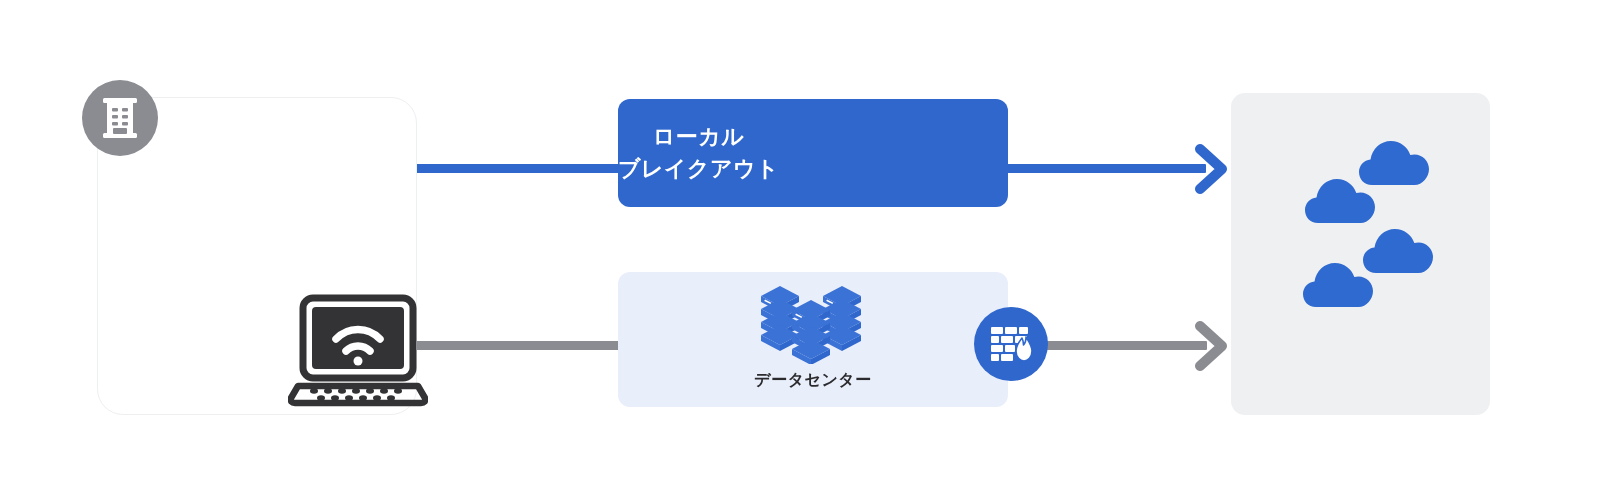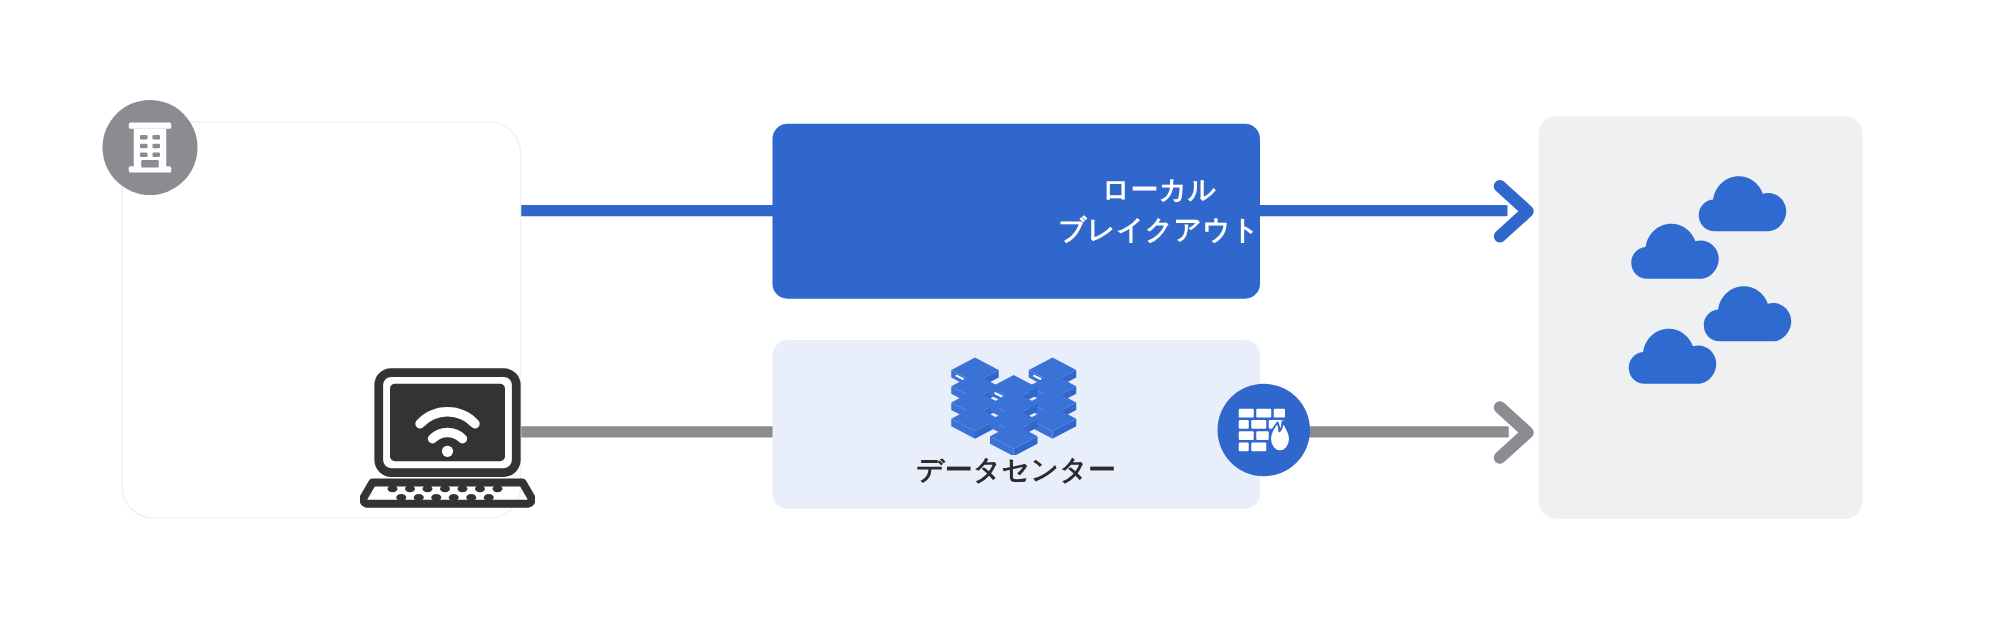--- a/index.html
+++ b/index.html
@@ -48,26 +48,26 @@
     top: 196px;
     width: 140px;
     height: 113px;
   }
   
   .breakout-box {
     position: absolute;
     left: 618px;
     top: 99px;
     width: 390px;
-    height: 140px;
+    height: 108px;
     background: #2f67cc;
     border-radius: 12px;
     display: flex;
     align-items: center;
-    justify-content: flex-end;
+    justify-content: flex-start;
     box-sizing: border-box;
   }
   .breakout-label {
     color: #ffffff;
     font-size: 22px;
     font-weight: bold;
     line-height: 1.45;
     text-align: center;
     letter-spacing: 0.5px;
     white-space: pre-line;
@@ -91,21 +91,21 @@
     display: flex;
     justify-content: center;
   }
   .dc-label {
     position: absolute;
     left: 0;
     right: 0;
     bottom: 16px;
     text-align: center;
     color: #2b2b2e;
-    font-size: 22px;
+    font-size: 16px;
     font-weight: bold;
     letter-spacing: 0.5px;
   }
   
   .firewall-badge {
     position: absolute;
     left: 974px;
     top: 307px;
     width: 74px;
     height: 74px;

